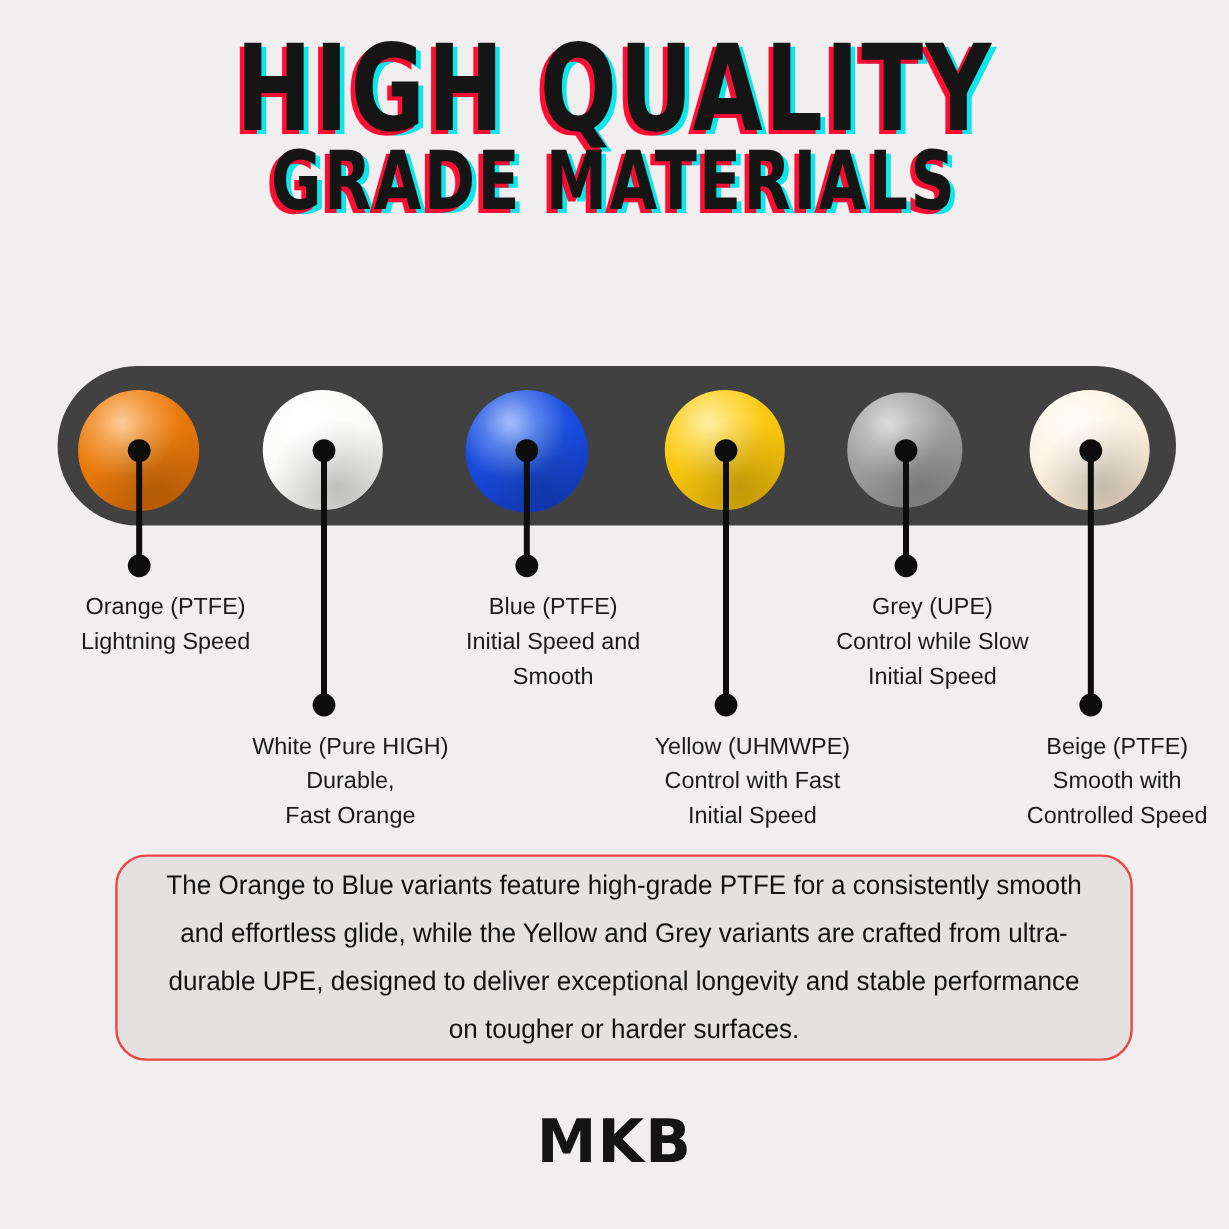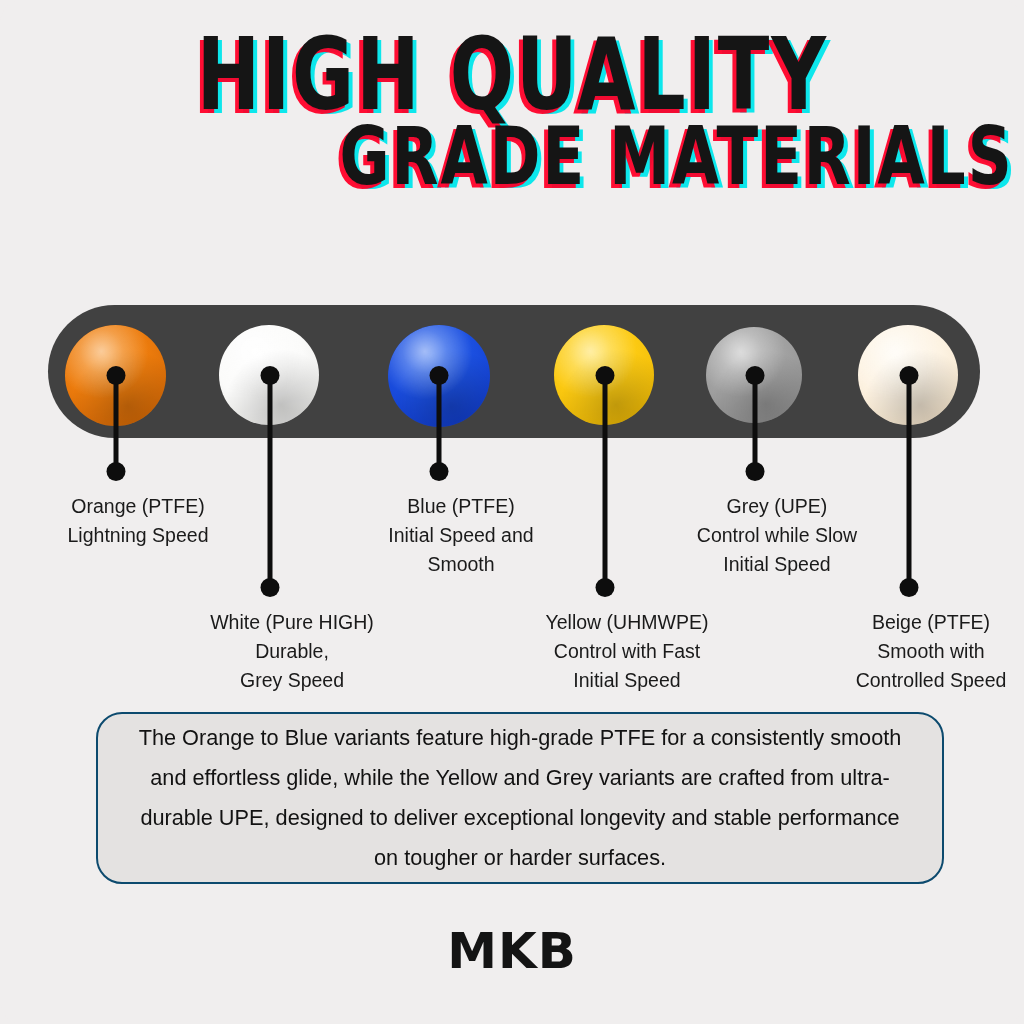--- a/index.html
+++ b/index.html
@@ -20,21 +20,21 @@
     font-weight:bold;
     color:#151515;
     letter-spacing:2px;
     line-height:0.97;
     transform:scaleX(1.0);
     text-shadow:
       -4px 3px 0 rgba(255,0,40,0.95),
        4px 3px 0 rgba(0,230,235,0.95);
   }
   .title-line.l1{ font-size:78px; }
-  .title-line.l2{ font-size:63px; margin-top:12px;text-align:right; }
+  .title-line.l2{ font-size:53px; margin-top:12px; }
   .title-inner{ display:inline-block; transform:scaleY(1.28) scaleX(0.97); }
 
   
   .track{
     position:absolute;
     left:48px; top:305px;
     width:932px; height:133px;
     background:#414141;
     border-radius:68px;
   }
@@ -88,21 +88,21 @@
     white-space:nowrap;
     padding-left:46px;
   }
 
   
   .desc{
     position:absolute;
     left:96px; top:712px;
     width:848px; height:172px;
     background:#e4e2e1;
-    border:2px solid #0c4a6e;
+    border:2px solid #ef4444;
     border-radius:26px;
     display:flex; align-items:center; justify-content:center;
   }
   .desc p{
     font-family:"Liberation Sans Narrow","Liberation Sans",sans-serif;
     font-size:22.5px;
     line-height:40px;
     text-align:center;
     color:#121212;
     padding:0 14px;
@@ -186,21 +186,21 @@
   </div>
   <div class="label" style="left:639px; top:492px; width:230px;">
     <div>Grey (UPE)</div>
     <div>Control while Slow</div>
     <div>Initial Speed</div>
   </div>
 
   <div class="label" style="left:154px; top:608px; width:230px;">
     <div>White (Pure HIGH)</div>
     <div>Durable,</div>
-    <div>Grey Speed</div>
+    <div>Fast Orange</div>
   </div>
   <div class="label" style="left:489px; top:608px; width:230px;">
     <div>Yellow (UHMWPE)</div>
     <div>Control with Fast</div>
     <div>Initial Speed</div>
   </div>
   <div class="label" style="left:793px; top:608px; width:230px;">
     <div>Beige (PTFE)</div>
     <div>Smooth with</div>
     <div>Controlled Speed</div>

